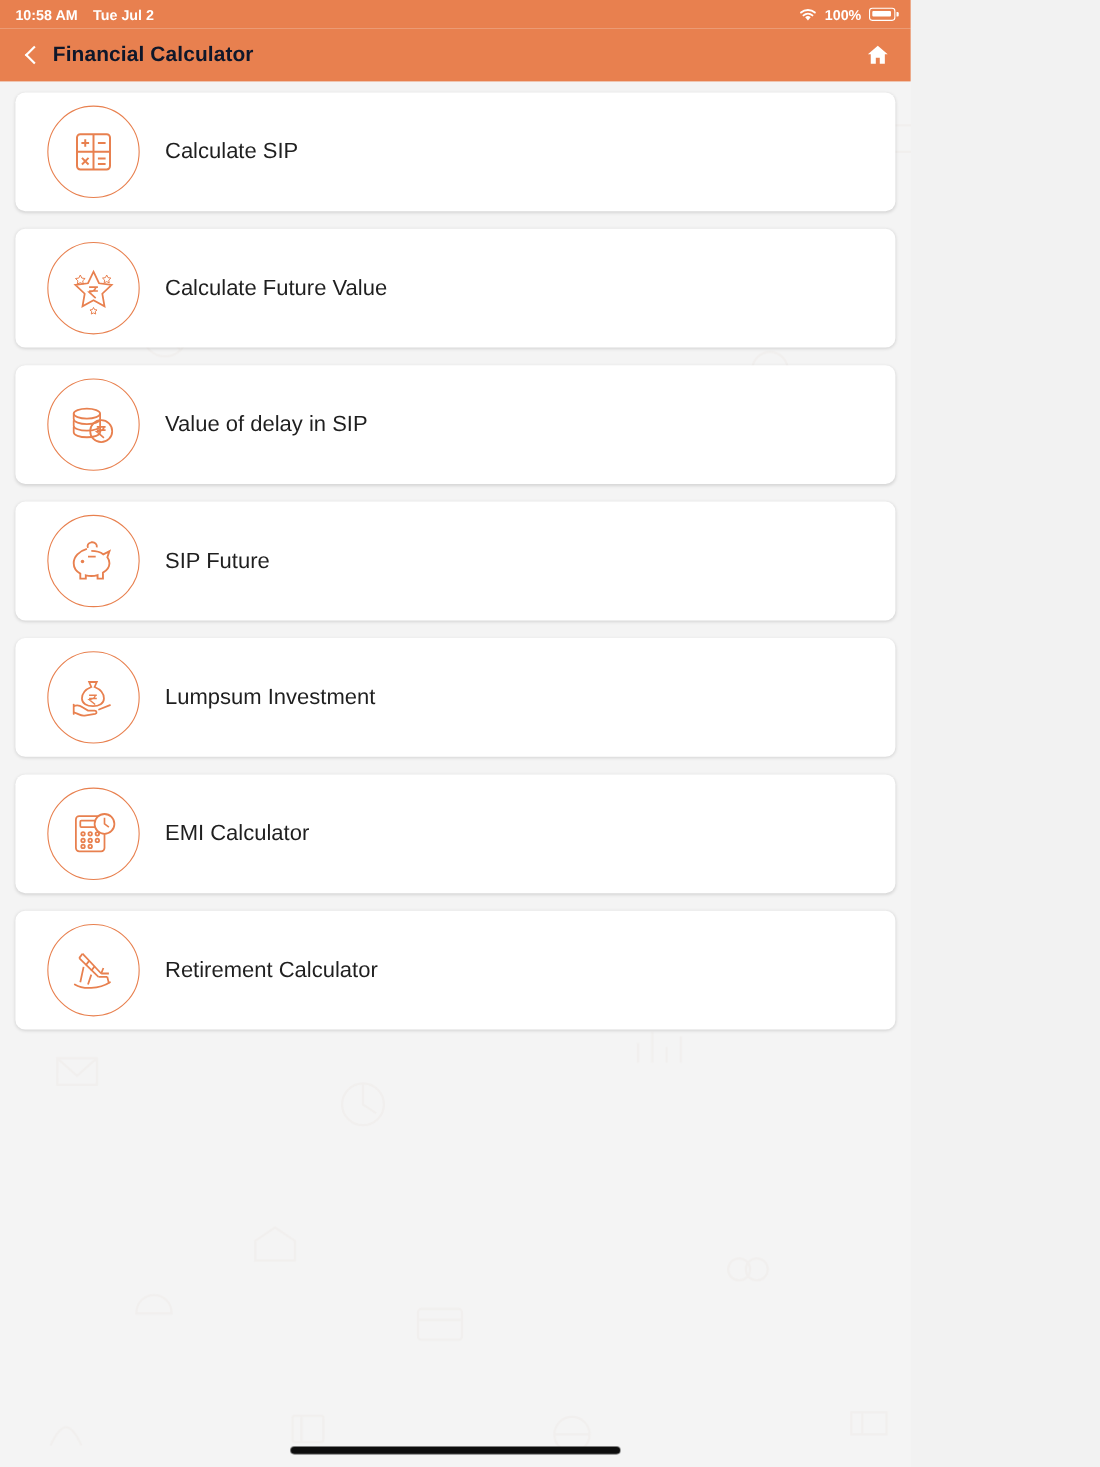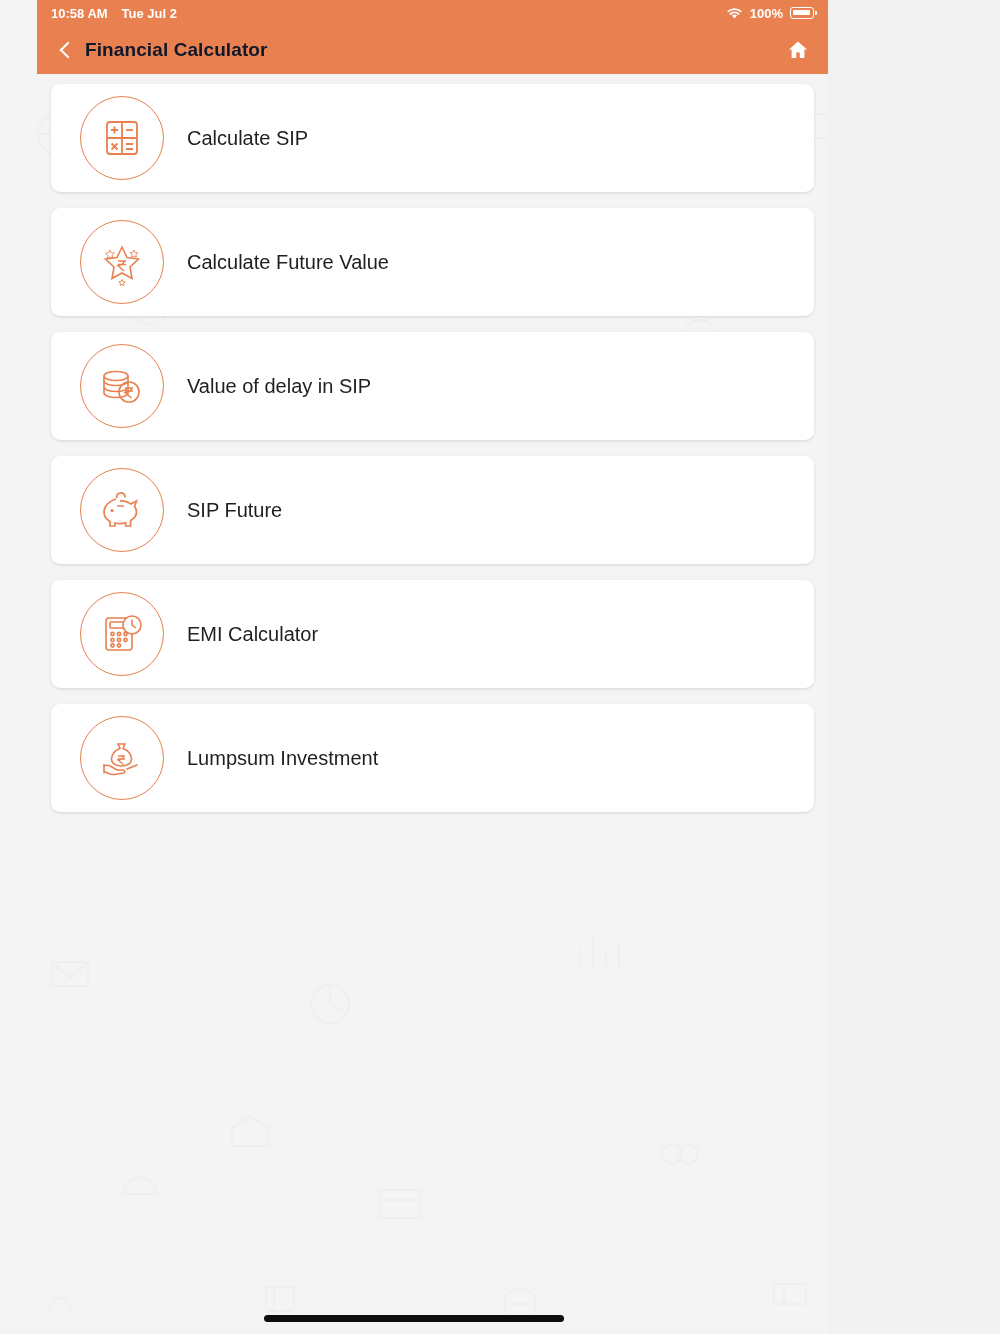--- a/index.html
+++ b/index.html
@@ -9,21 +9,20 @@
     background: #f2f2f2;
     font-family: "Liberation Sans", sans-serif;
     overflow: hidden;
   }
   #app {
     position: relative;
     width: 828px;
     height: 1334px;
     background: #f4f4f4;
     overflow: hidden;
-    padding-left: 37px;
   }
 
   
   .status-bar {
     height: 26px;
     background: #e8804f;
     display: flex;
     align-items: center;
     padding: 0 14px;
     color: #ffffff;
@@ -331,20 +330,33 @@
     <div class="card">
       <div class="icon-circle">
         <svg width="50" height="48" viewBox="0 0 50 48" fill="none" stroke="#e8804f" stroke-width="1.7">
           <path d="M19 13 C12 15 7 20 7 26 C7 30 9.5 33.5 13 35.5 V40 H18 V37 C19.6 37.4 21.3 37.6 23 37.6 C25 37.6 27 37.3 28.7 36.8 V40 H33.6 V34.6 C37 32.6 39.5 29.4 39.5 26 C39.5 24 38.8 22.2 37.6 20.6 L39.5 15 L34 18 C31.5 16 27.5 14.8 23 14.8"></path>
           <path d="M20 12 C19 10 20 7.5 23 7 C26.5 6.5 28.5 9 28 11.6"></path>
           <circle cx="15" cy="24.5" r="1.6" fill="#e8804f" stroke="none"></circle>
           <path d="M20 20 H27" stroke-width="1.5"></path>
         </svg>
       </div>
       <div class="card-label">SIP Future</div>
+    </div>
+
+    <div class="card">
+      <div class="icon-circle">
+        <svg width="52" height="50" viewBox="0 0 52 50" fill="none" stroke="#e8804f" stroke-width="1.6">
+          <path d="M22 11 L29 11 L27 15.5 C32 17.5 35.5 21.5 35.5 26 C35.5 30.5 31 33 25.5 33 C20 33 15.5 30.5 15.5 26 C15.5 21.5 19 17.5 24 15.5 Z"></path>
+          <path d="M22 23 H29 M22 26 H29 M27.5 23 C27.5 26.5 22 27 22 27 L27.5 31.5" stroke-width="1.3"></path>
+          <path d="M8 33 C11 31.5 14 32.5 16 34 L21 37 H27 C29 37 29.5 39.5 27.5 40 L18 41.5 C15 42 13 40.5 10.5 39.5 L8 38.5"></path>
+          <path d="M8 31.5 V40" stroke-linecap="round"></path>
+          <path d="M31 36 L41 32" stroke-linecap="round"></path>
+        </svg>
+      </div>
+      <div class="card-label">Lumpsum Investment</div>
     </div>
 
     <div class="card">
       <div class="icon-circle">
         <svg width="50" height="50" viewBox="0 0 50 50" fill="none" stroke="#e8804f" stroke-width="1.6">
           <rect x="9" y="9" width="26" height="32" rx="3"></rect>
           <rect x="13" y="13" width="18" height="6" rx="1"></rect>
           <circle cx="15.5" cy="25" r="1.6"></circle>
             <circle cx="22" cy="25" r="1.6"></circle>
             <circle cx="28.5" cy="25" r="1.6"></circle>
@@ -353,32 +365,35 @@
             <circle cx="28.5" cy="31" r="1.6"></circle>
           <circle cx="15.5" cy="36.5" r="1.6"></circle>
             <circle cx="22" cy="36.5" r="1.6"></circle>
           <circle cx="35" cy="16" r="9" fill="#fff"></circle>
           <path d="M35 10.5 V16 L39 19" stroke-width="1.5"></path>
         </svg>
       </div>
       <div class="card-label">EMI Calculator</div>
     </div>
 
+
+
     <div class="card">
       <div class="icon-circle">
         <svg width="52" height="50" viewBox="0 0 52 50" fill="none" stroke="#e8804f" stroke-width="1.6">
-          <path d="M22 11 L29 11 L27 15.5 C32 17.5 35.5 21.5 35.5 26 C35.5 30.5 31 33 25.5 33 C20 33 15.5 30.5 15.5 26 C15.5 21.5 19 17.5 24 15.5 Z"></path>
-          <path d="M22 23 H29 M22 26 H29 M27.5 23 C27.5 26.5 22 27 22 27 L27.5 31.5" stroke-width="1.3"></path>
-          <path d="M8 33 C11 31.5 14 32.5 16 34 L21 37 H27 C29 37 29.5 39.5 27.5 40 L18 41.5 C15 42 13 40.5 10.5 39.5 L8 38.5"></path>
-          <path d="M8 31.5 V40" stroke-linecap="round"></path>
-          <path d="M31 36 L41 32" stroke-linecap="round"></path>
-        </svg>
-      </div>
-      <div class="card-label">Lumpsum Investment</div>
-    </div>
-
-
-
+          <path d="M16 10 L33 28"></path>
+          <path d="M13 14 L30.5 31"></path>
+          <path d="M16 10 L13 14"></path>
+          <path d="M22 16.5 L19 20.5 M27 21.5 L24 25.5"></path>
+          <path d="M30.5 31 L38.5 31"></path>
+          <path d="M33 28 L40 28"></path>
+          <path d="M17 22 L14 36 M24 29 L21 38"></path>
+          <path d="M38.5 31 L40 37 M33 28 L35 23"></path>
+          <path d="M9 38 C16 42.5 31 42.5 41 36" stroke-linecap="round"></path>
+        </svg>
+      </div>
+      <div class="card-label">Retirement Calculator</div>
+    </div>
 
   </div>
 
   <div class="home-indicator"></div>
 </div>
 
 </body></html>

